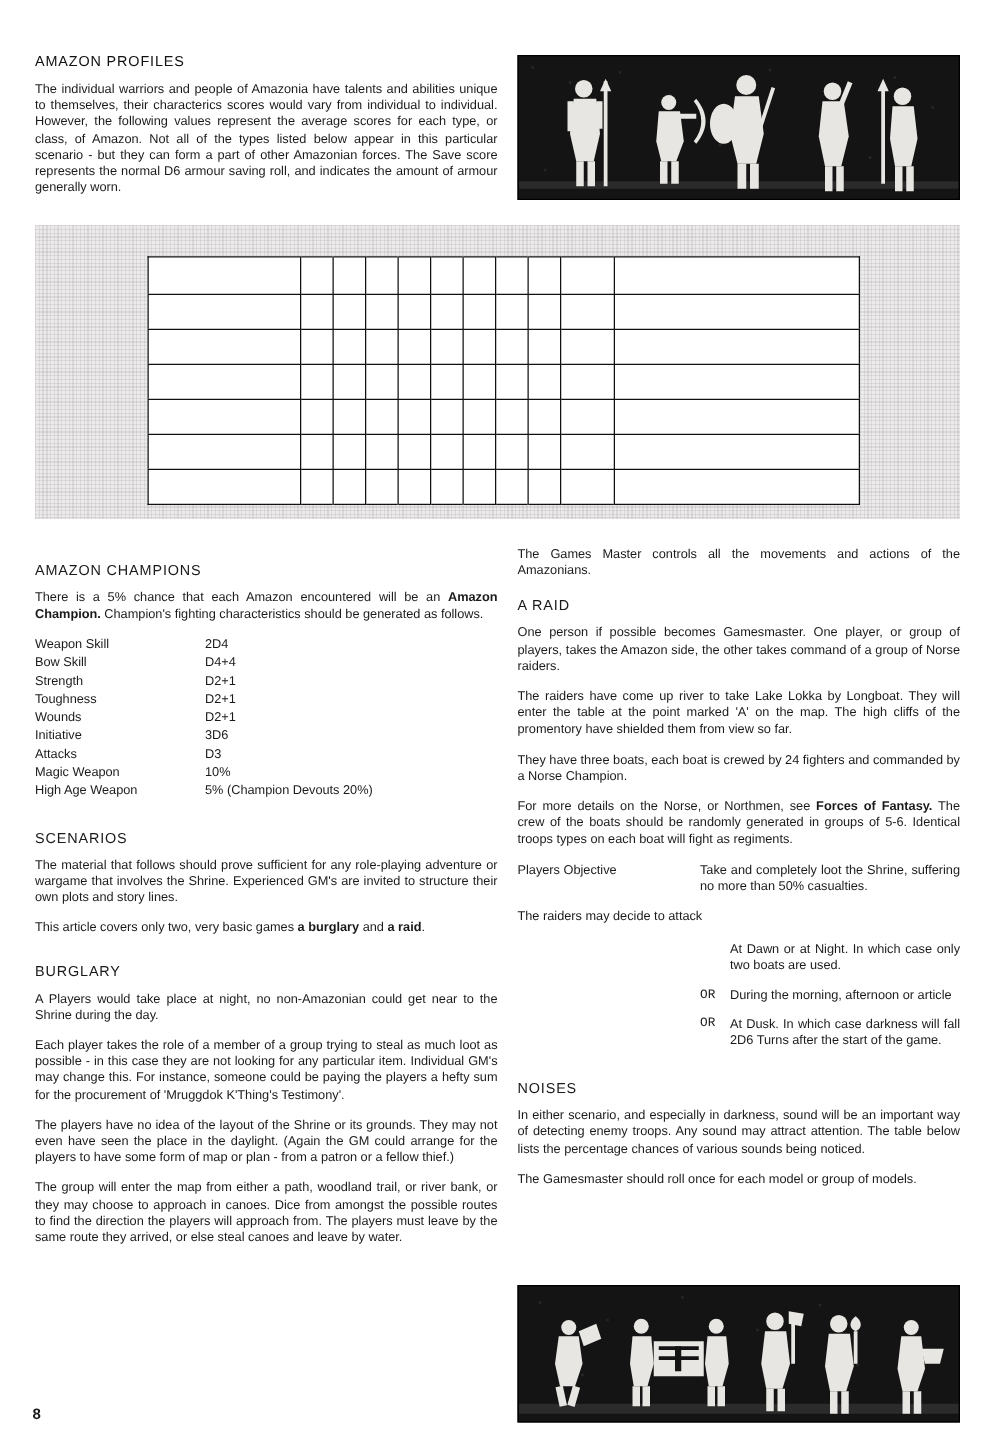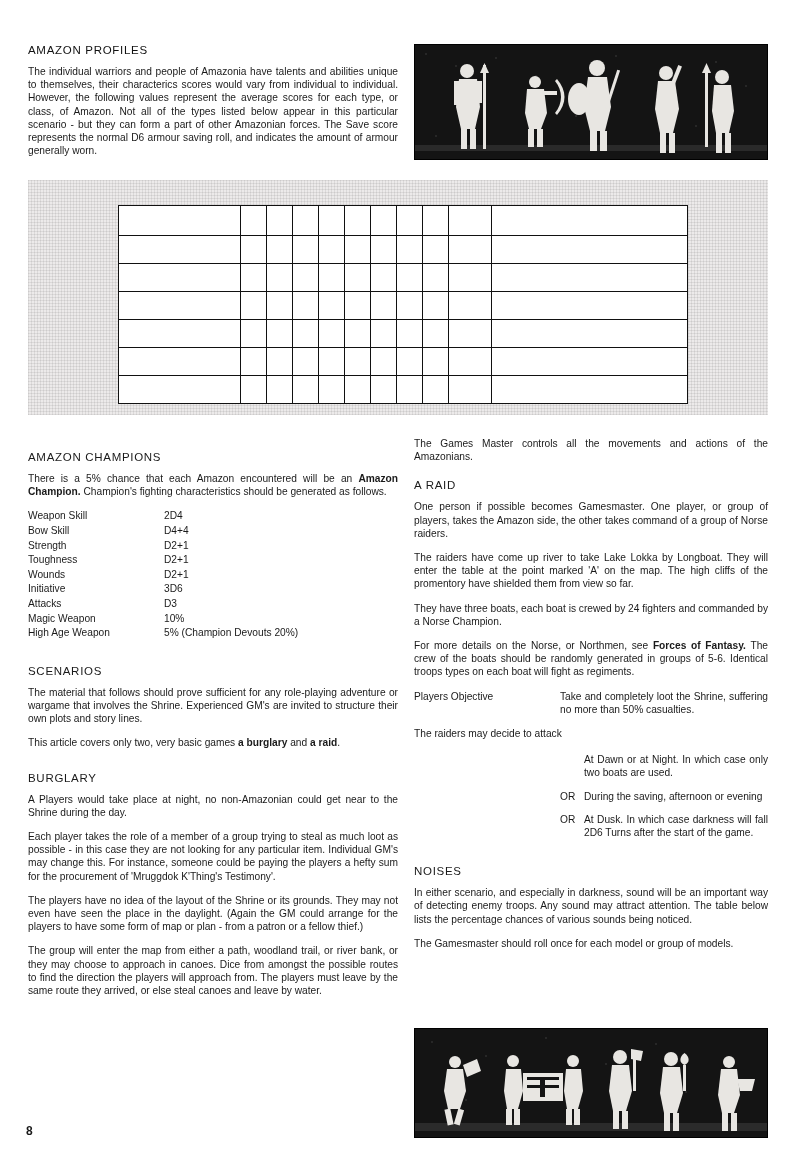--- a/index.html
+++ b/index.html
@@ -118,21 +118,21 @@
     letter-spacing: 0.7px;
     margin: 14px 0 9px 0;
   }
 
   
   .obj-row { display: flex; font-size: 10.2px; line-height: 13.2px; margin-bottom: 11px; }
   .obj-row .obj-k { width: 146px; }
   .obj-row .obj-v { flex: 1; text-align: justify; }
 
   .alt-row { display: flex; font-size: 10.2px; line-height: 13.2px; margin-bottom: 10px; }
-  .alt-row .alt-k { width: 24px; padding-left: 146px; box-sizing: content-box; }
+  .alt-row .alt-k { width: 24px; padding-left: 146px; box-sizing: content-box; font-family: Liberation Mono, monospace; }
   .alt-row .alt-v { flex: 1; text-align: justify; }
   .alt-first { padding-left: 170px; font-size: 10.2px; line-height: 13.2px; margin-bottom: 10px; text-align: justify; }
 
   .bottom-image {
     position: absolute;
     left: 414px;
     top: 1028px;
     width: 354px;
     height: 110px;
     background: #111;
@@ -399,21 +399,21 @@
       <div class="obj-k">Players Objective</div>
       <div class="obj-v">Take and completely loot the Shrine, suffering no more than 50% casualties.</div>
     </div>
 
     <p class="body" style="margin-bottom:13px">The raiders may decide to attack</p>
 
     <div class="alt-first">At Dawn or at Night. In which case only two boats are used.</div>
 
     <div class="alt-row">
       <div class="alt-k">OR</div>
-      <div class="alt-v">During the saving, afternoon or evening</div>
+      <div class="alt-v">During the morning, afternoon or article</div>
     </div>
 
     <div class="alt-row">
       <div class="alt-k">OR</div>
       <div class="alt-v">At Dusk. In which case darkness will fall 2D6 Turns after the start of the game.</div>
     </div>
 
     <div class="sec-head" style="margin-top:26px">NOISES</div>
     <p class="body">In either scenario, and especially in darkness, sound will be an important way of detecting enemy troops. Any sound may attract attention. The table below lists the percentage chances of various sounds being noticed.</p>
     <p class="body">The Gamesmaster should roll once for each model or group of models.</p>

